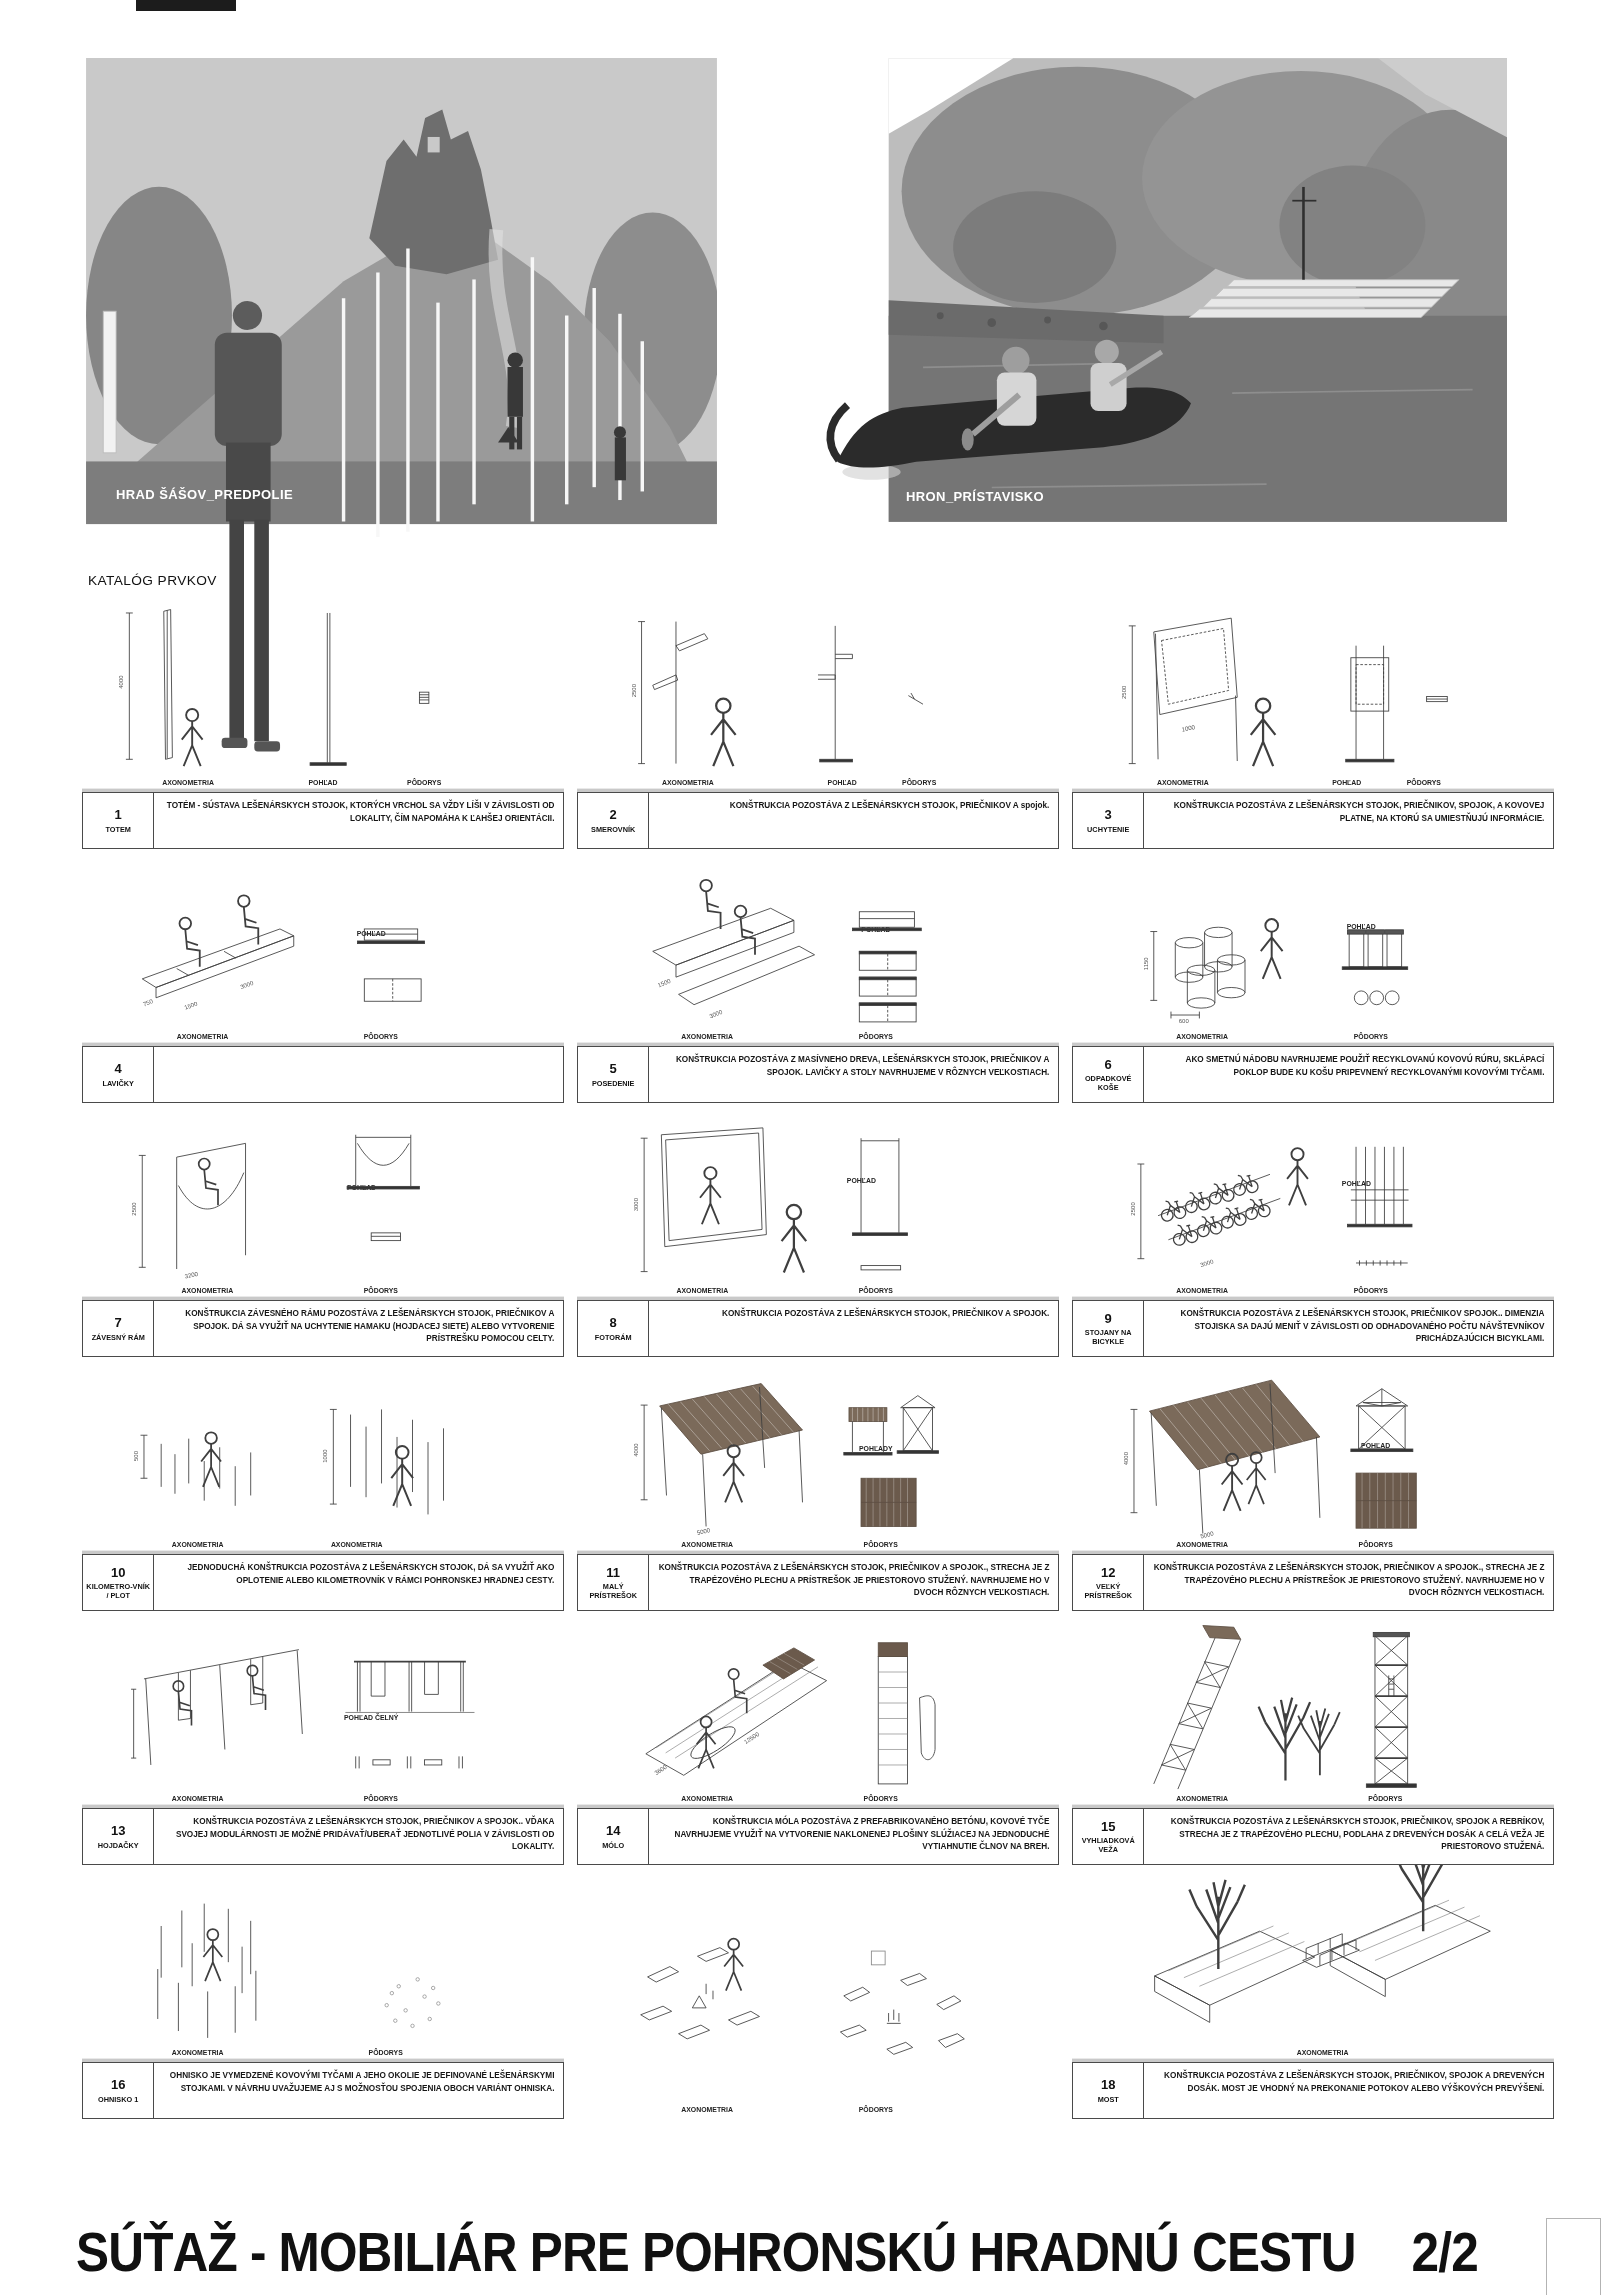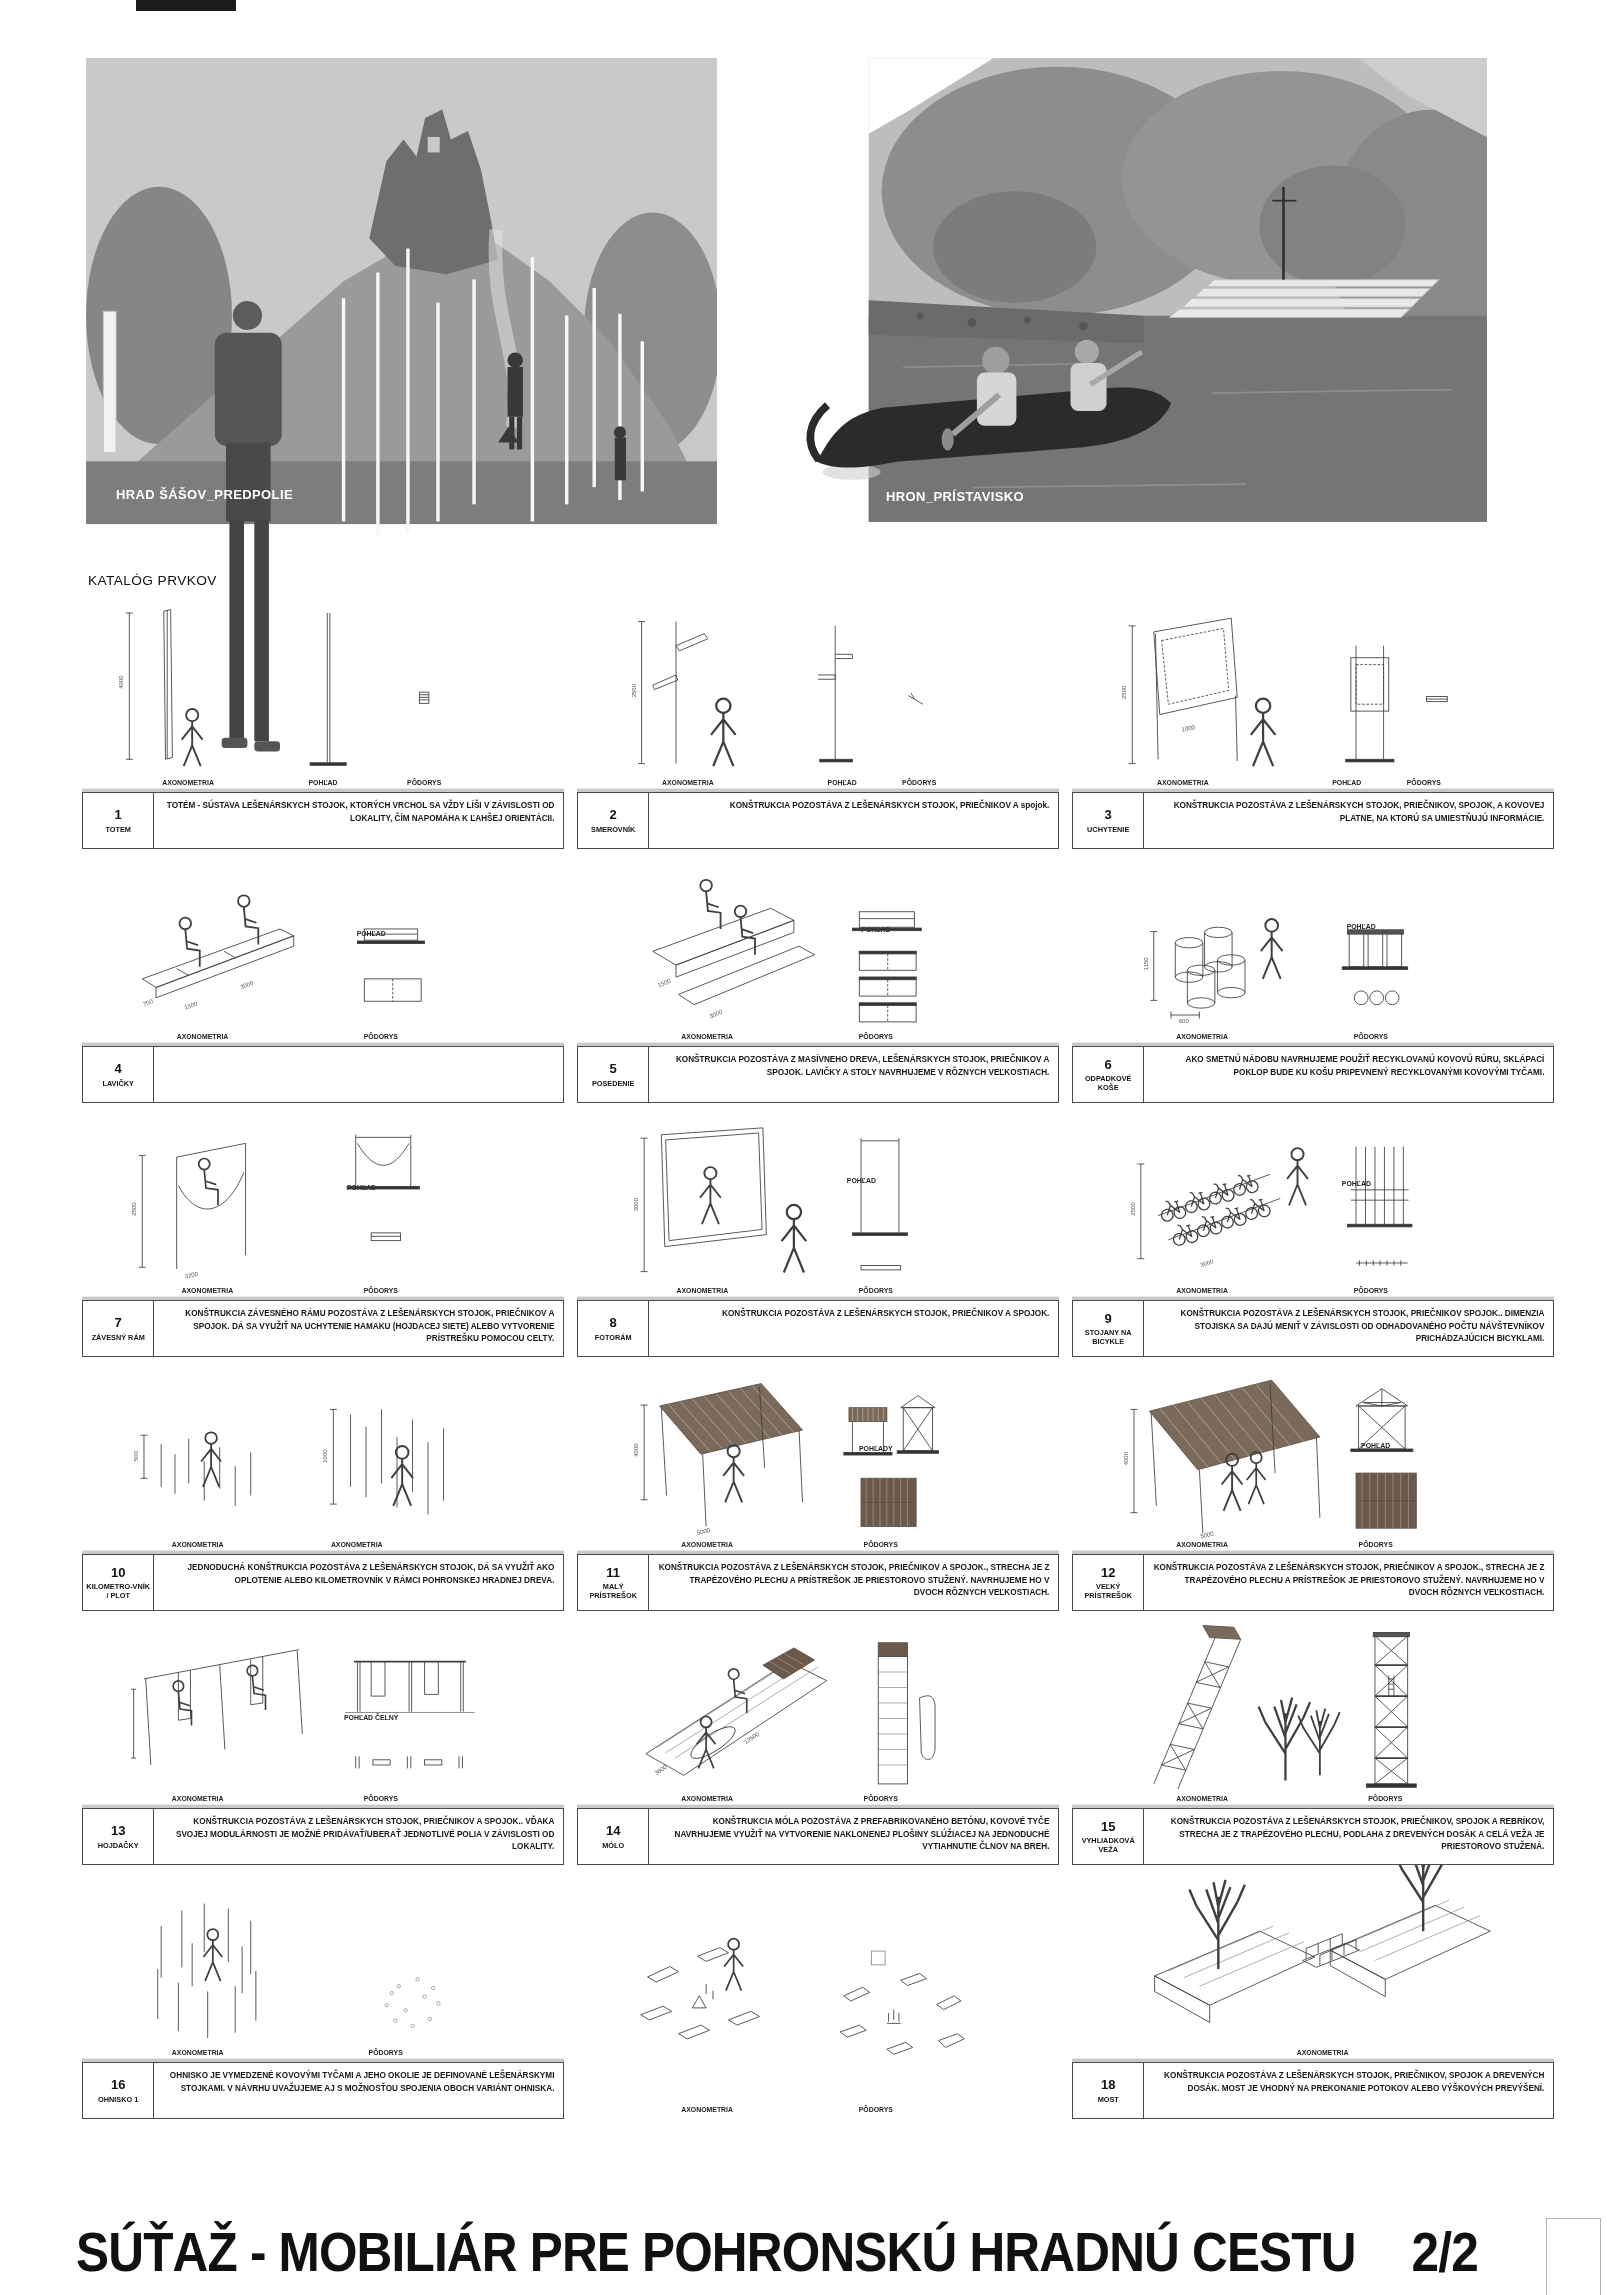--- a/index.html
+++ b/index.html
@@ -96,21 +96,21 @@
       <rect x="163" y="448" width="52" height="92" fill="#494949"></rect>
       <rect x="167" y="538" width="17" height="258" fill="#444"></rect>
       <rect x="196" y="538" width="17" height="258" fill="#444"></rect>
       <rect x="158" y="792" width="30" height="12" rx="4" fill="#555"></rect>
       <rect x="196" y="796" width="30" height="12" rx="4" fill="#555"></rect>
     </g>
   </svg>
   <span class="photo-label" style="left:30px;top:429px;">HRAD ŠÁŠOV_PREDPOLIE</span>
 </div>
 
-<div class="photo-wrap" style="left:800px;top:58px;width:687px;height:544px;">
+<div class="photo-wrap" style="left:820px;top:58px;width:687px;height:544px;">
   <svg viewBox="0 0 800 540" width="687" height="464">
     <rect x="80" y="0" width="720" height="540" fill="#bdbdbd"></rect>
     <ellipse cx="300" cy="155" rx="205" ry="145" fill="#8d8d8d"></ellipse>
     <ellipse cx="560" cy="140" rx="185" ry="125" fill="#949494"></ellipse>
     <ellipse cx="735" cy="210" rx="120" ry="150" fill="#898989"></ellipse>
     <ellipse cx="250" cy="220" rx="95" ry="65" fill="#7c7c7c"></ellipse>
     <ellipse cx="620" cy="195" rx="85" ry="70" fill="#828282"></ellipse>
     <polygon points="80,0 225,0 125,62 80,88" fill="#ffffff"></polygon>
     <polygon points="650,0 800,0 800,92 705,42" fill="#cdcdcd"></polygon>
     <rect x="80" y="300" width="720" height="240" fill="#757575"></rect>
@@ -509,21 +509,21 @@
     </div>
     <div class="caps">
       <span class="cap" style="left:24%">AXONOMETRIA</span>
       <span class="cap" style="left:57%">AXONOMETRIA</span>
     </div>
     <div class="labelbox">
       <div class="numcol">
           <div class="num">10</div>
       <div class="ititle">KILOMETRO-VNÍK / PLOT</div>
         </div>
-      <div class="desc">JEDNODUCHÁ KONŠTRUKCIA POZOSTÁVA Z LEŠENÁRSKYCH STOJOK, DÁ SA VYUŽIŤ AKO OPLOTENIE ALEBO KILOMETROVNÍK V RÁMCI POHRONSKEJ HRADNEJ DREVA.</div>
+      <div class="desc">JEDNODUCHÁ KONŠTRUKCIA POZOSTÁVA Z LEŠENÁRSKYCH STOJOK, DÁ SA VYUŽIŤ AKO OPLOTENIE ALEBO KILOMETROVNÍK V RÁMCI POHRONSKEJ HRADNEJ CESTY.</div>
     </div>
   </div>
 
   <div class="cell">
     <div class="drawing">
       <span class="inline-lab" style="left:62%;top:48%">POHĽADY</span>
       <svg viewBox="0 0 560 212" stroke="#3f3f3f" fill="none" stroke-width="1">
         <path d="M78,55 L78,165 M74,55 L82,55 M74,165 L82,165"></path>
         <text x="71" y="115" font-size="7" transform="rotate(-90 71 115)">4000</text>
         <polygon points="96,56 214,30 262,84 144,112" fill="#7b6a5a" stroke="#5d4f43"></polygon>

